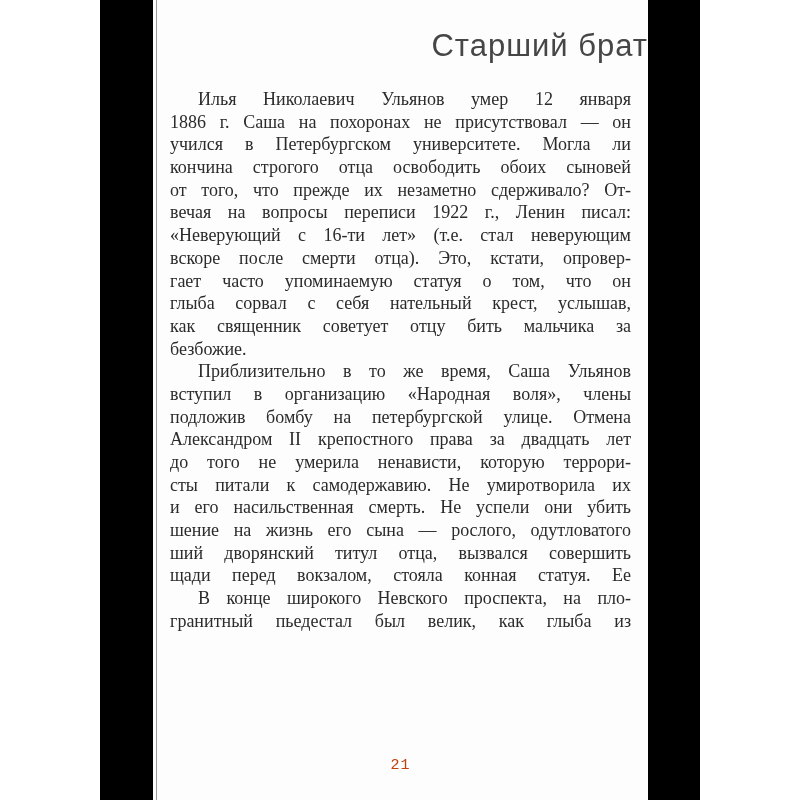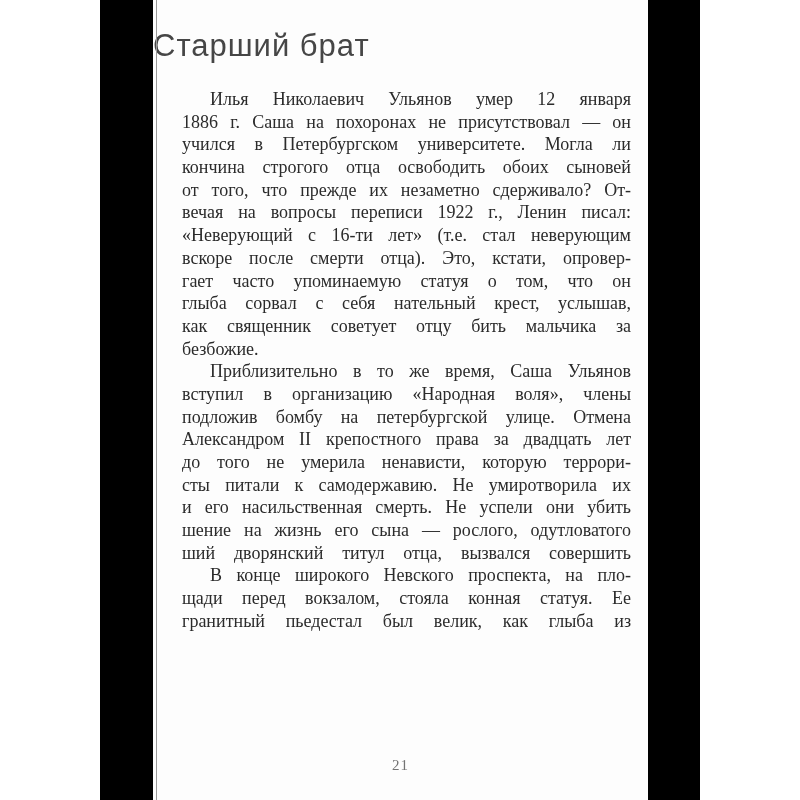--- a/index.html
+++ b/index.html
@@ -37,54 +37,53 @@
     top: 0;
     left: 153px;
     width: 495px;
     height: 800px;
     background: #fdfdfd;
   }
   .chapter-title {
     margin-top: 27px;
     height: 38px;
     line-height: 38px;
-    text-align: left;
+    text-align: right;
     font-family: "Liberation Sans", "DejaVu Sans", sans-serif;
     font-size: 31px;
     font-weight: 400;
     letter-spacing: 1px;
     color: #464646;
   }
   .body-text {
     margin: 23px 17px 0 17px; 
     font-family: "Liberation Serif", "DejaVu Serif", serif;
     font-size: 18px;
     line-height: 22.7px;
     color: #2b2b2b;
   }
   .line {
     text-align: justify;
     text-align-last: justify;
     white-space: normal;
     overflow: hidden;
     height: 22.7px;
-    margin-left: 12px;
   }
   .line.first { padding-left: 28px; }
   .line.last  { text-align-last: left; }
   .page-number {
     position: absolute;
     top: 757px;
     left: 0;
     width: 100%;
     text-align: center;
-    font-family: Liberation Serif, serif;
+    font-family: Liberation Mono, monospace;
     font-size: 15px;
     letter-spacing: 1px;
-    color: #737373;
+    color: #c2410c;
   }
 </style>
 </head>
 <body>
 
 <div class="stage">
 
   <div class="dark-bar left"></div>
   <div class="dark-bar right"></div>
 
@@ -106,22 +105,22 @@
         <div class="line last">безбожие.</div>
         <div class="line first">Приблизительно в то же время, Саша Ульянов</div>
         <div class="line">вступил в организацию «Народная воля», члены</div>
         <div class="line">подложив бомбу на петербургской улице. Отмена</div>
         <div class="line">Александром II крепостного права за двадцать лет</div>
         <div class="line">до того не умерила ненависти, которую террори-</div>
         <div class="line">сты питали к самодержавию. Не умиротворила их</div>
         <div class="line">и его насильственная смерть. Не успели они убить</div>
         <div class="line">шение на жизнь его сына — рослого, одутловатого</div>
         <div class="line">ший дворянский титул отца, вызвался совершить</div>
+        <div class="line">щади перед вокзалом, стояла конная статуя. Ее</div>
         <div class="line first">В конце широкого Невского проспекта, на пло-</div>
-        <div class="line">щади перед вокзалом, стояла конная статуя. Ее</div>
         <div class="line">гранитный пьедестал был велик, как глыба из</div>
       </div>
 
     <div class="page-number">21</div>
   </div>
 
   <div class="page-edge-line"></div>
 
 </div>
 

